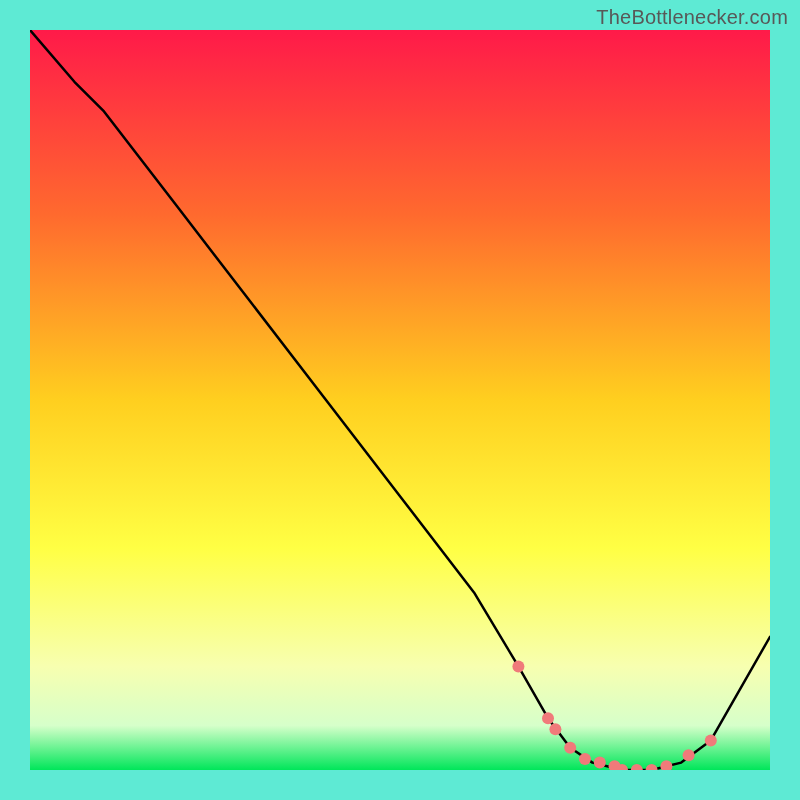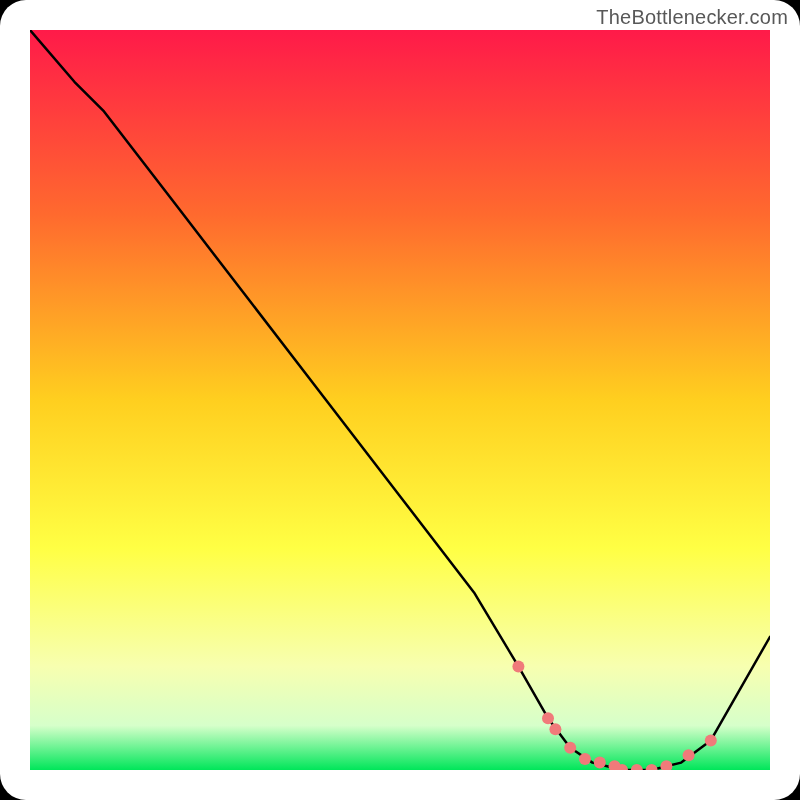--- a/index.html
+++ b/index.html
@@ -7,23 +7,22 @@
     padding: 0;
     width: 800px;
     height: 800px;
     background: #000;
     overflow: hidden;
     font-family: Arial, Helvetica, sans-serif;
   }
   .outer {
     width: 800px;
     height: 800px;
-    background: #ffffff;
+    background: #5eead4;
     position: relative;
-    border-radius: 26px;
   }
   .plot {
     position: absolute;
     left: 30px;
     top: 30px;
     width: 740px;
     height: 740px;
   }
   .plot svg {
     width: 100%;

